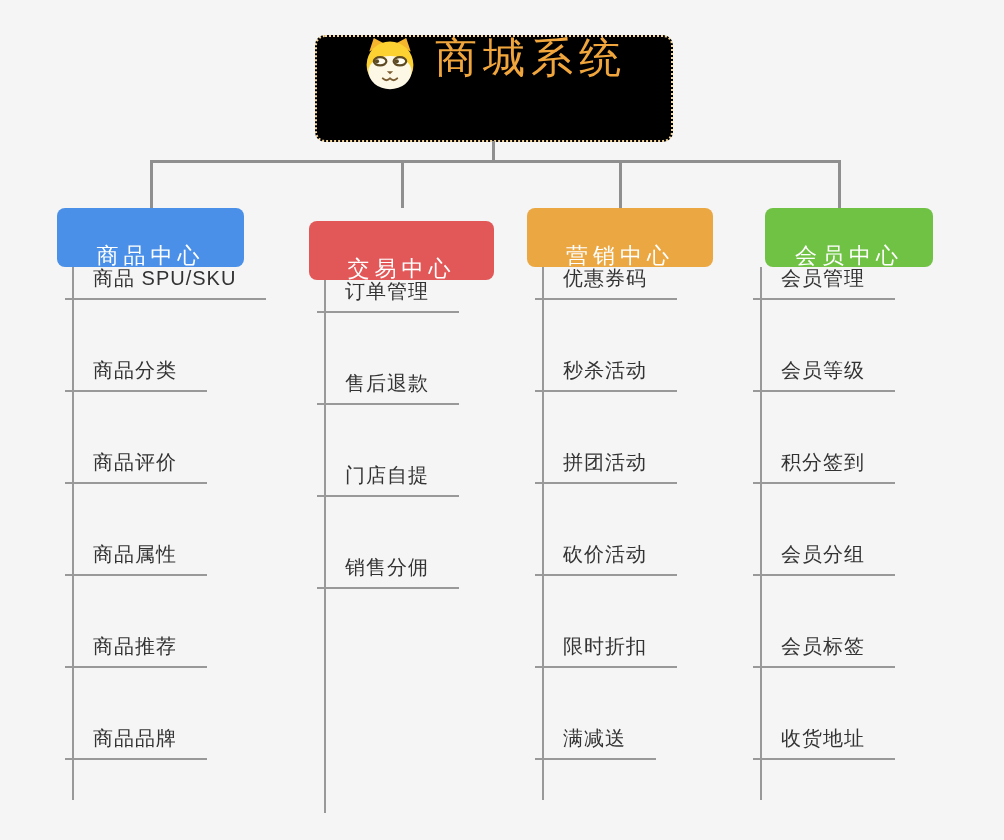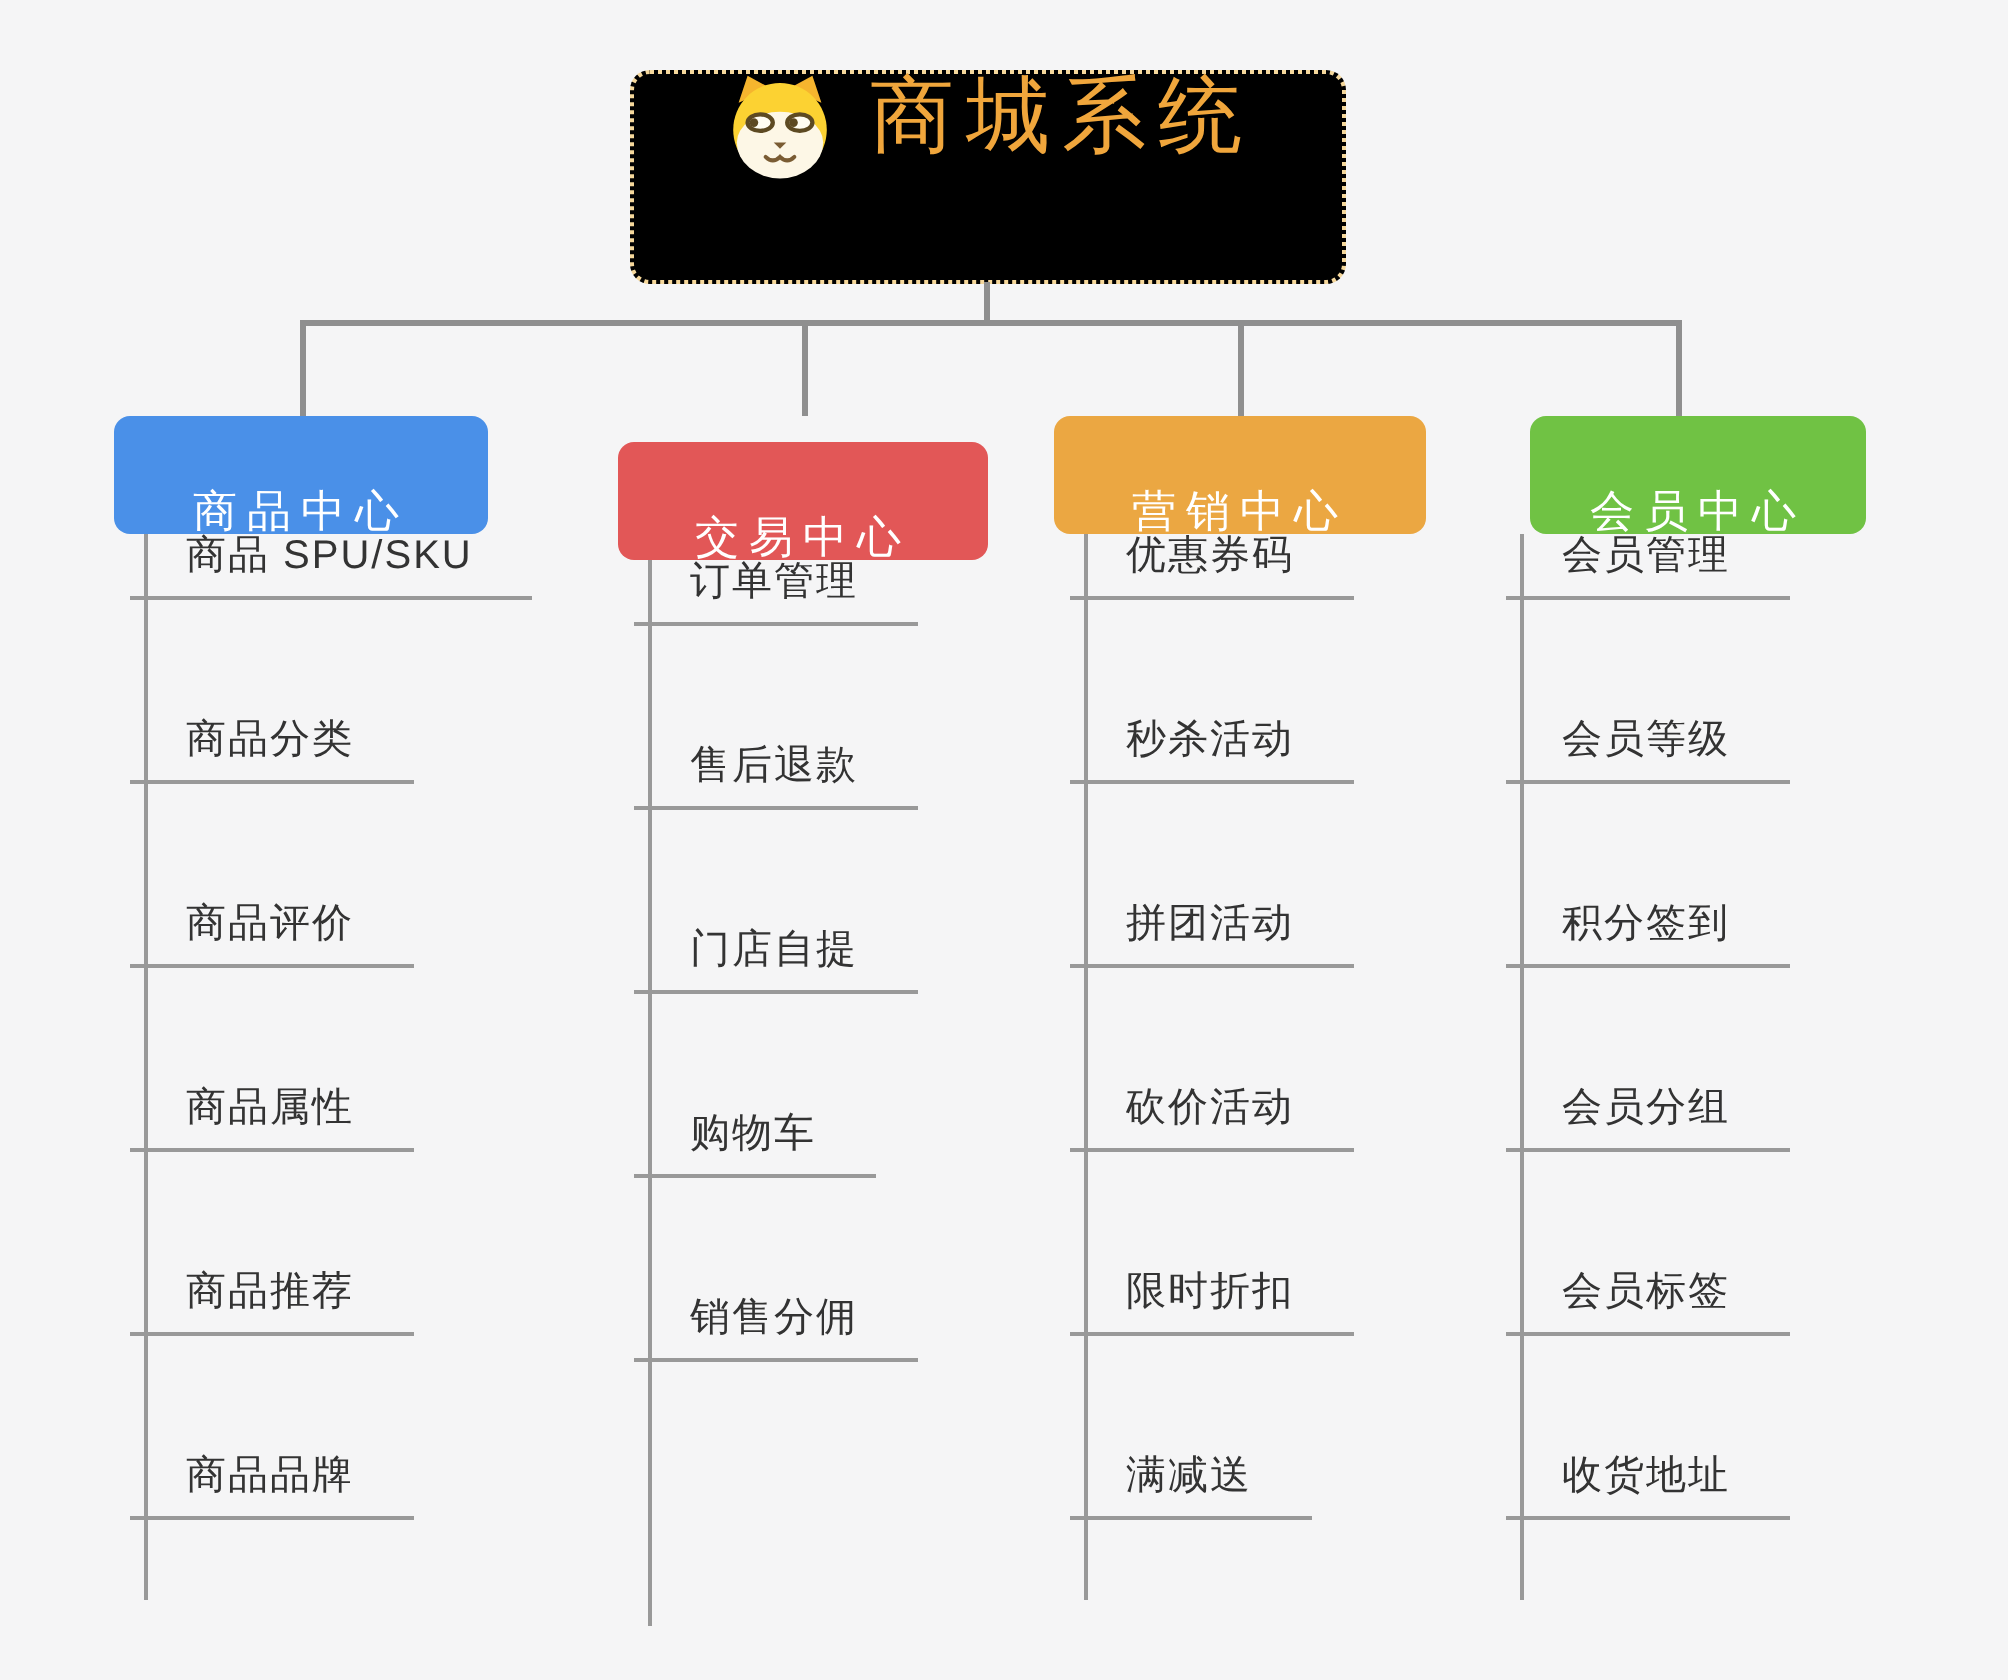--- a/index.html
+++ b/index.html
@@ -95,23 +95,20 @@
           <div class="item">
             <span class="item-label">订单管理</span>
           </div>
           <div class="item">
             <span class="item-label">售后退款</span>
           </div>
           <div class="item">
             <span class="item-label">门店自提</span>
           </div>
           <div class="item">
-            <span class="item-label">购物车</span>
-          </div>
-          <div class="item">
             <span class="item-label">销售分佣</span>
           </div>
         </div>
       </div>
       <div class="branch-col" style="left: 527px; width: 186px;">
         <div class="branch-box" style="background: rgb(235, 167, 66);">
           <span>营销中心</span>
         </div>
         <div class="branch-list">
           <div class="trunk"></div>

